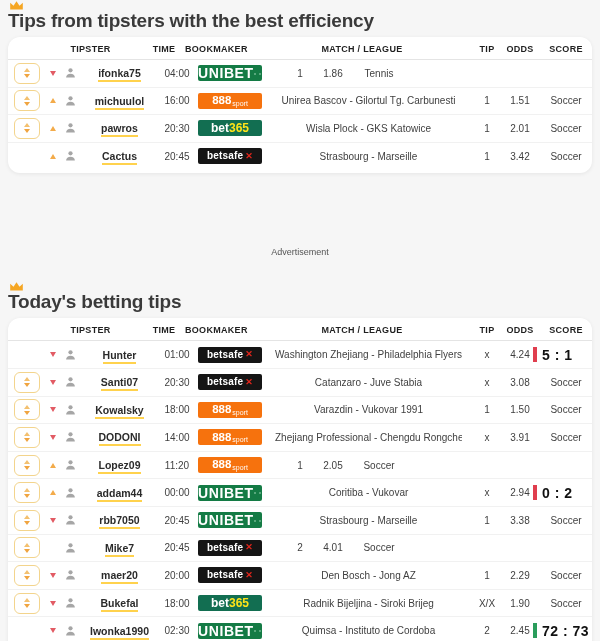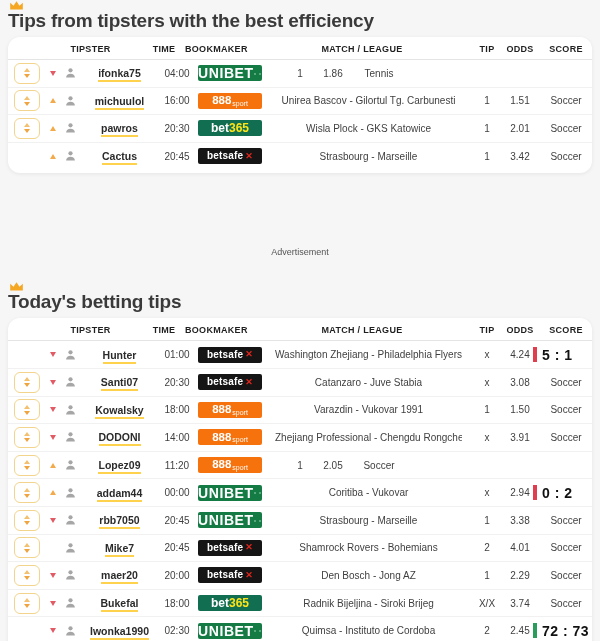--- a/index.html
+++ b/index.html
@@ -459,21 +459,20 @@
           </svg>
         </div>
         <div class="c-name"><span class="name-underline">Mike7</span></div>
         <div class="c-time">20:45</div>
         <div class="c-book">
           <div class="logo betsafe">
             <span>betsafe</span>
             <span class="betsafe-mark">✕</span>
           </div>
         </div>
-        <div class="c-match">Shamrock Rovers - Bohemians</div>
         <div class="c-tip">2</div>
         <div class="c-odds">4.01</div>
         <div class="c-score"><span>Soccer</span></div>
       </div>
       <div class="trow">
         <div class="c-vote">
           <div class="vote-box">
             <span class="chev-up"></span>
             <span class="chev-down"></span>
           </div>
@@ -519,21 +518,21 @@
         <div class="c-name"><span class="name-underline">Bukefal</span></div>
         <div class="c-time">18:00</div>
         <div class="c-book">
           <div class="logo bet365">
             <span>bet</span>
             <span class="bet365-accent">365</span>
           </div>
         </div>
         <div class="c-match">Radnik Bijeljina - Siroki Brijeg</div>
         <div class="c-tip">X/X</div>
-        <div class="c-odds">3.74</div>
+        <div class="c-odds">1.90</div>
         <div class="c-score"><span>Soccer</span></div>
       </div>
       <div class="trow">
         <div class="c-vote"></div>
         <div class="c-trend">
           <span class="tri-down"></span>
         </div>
         <div class="c-person">
           <svg width="11" height="12" viewBox="0 0 12 12">
             <circle cx="6" cy="3.1" r="2.3" fill="#a6a6a6"></circle>

